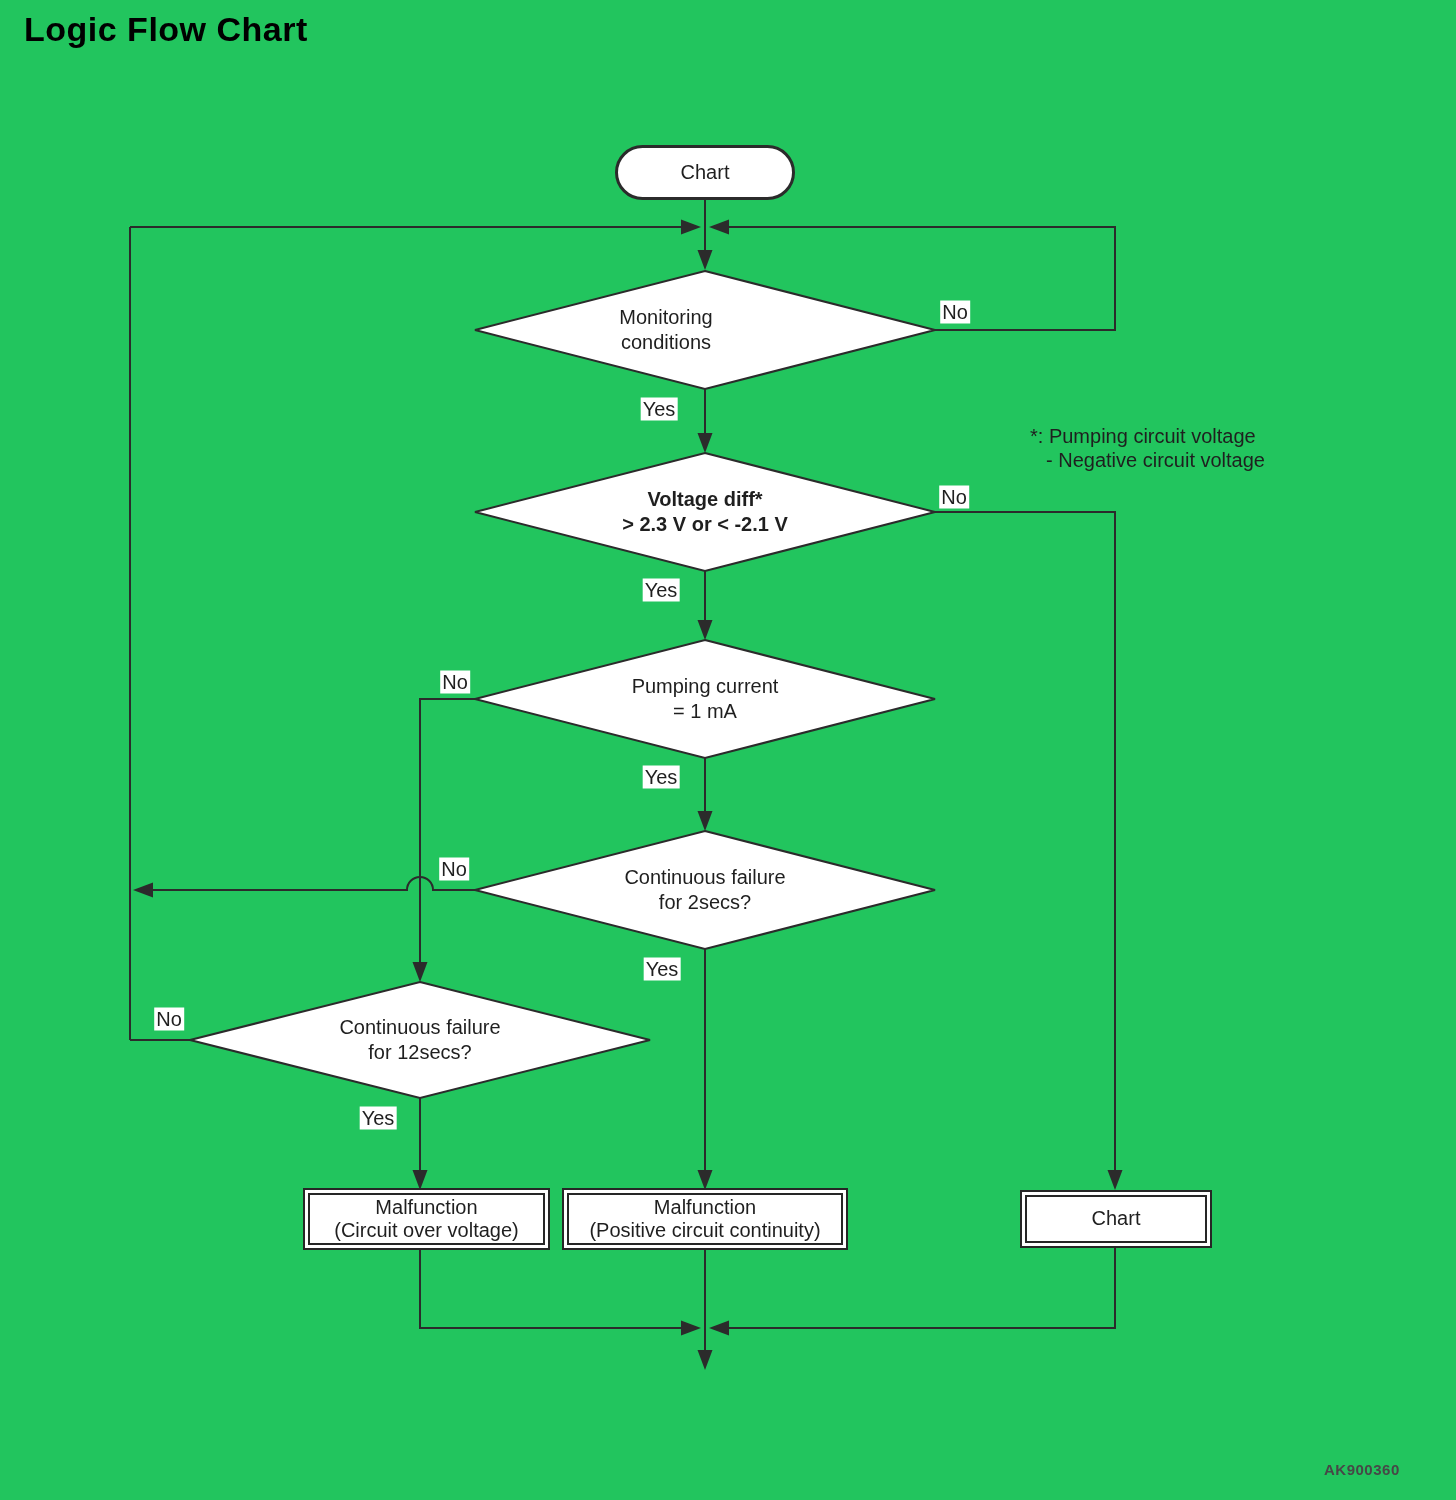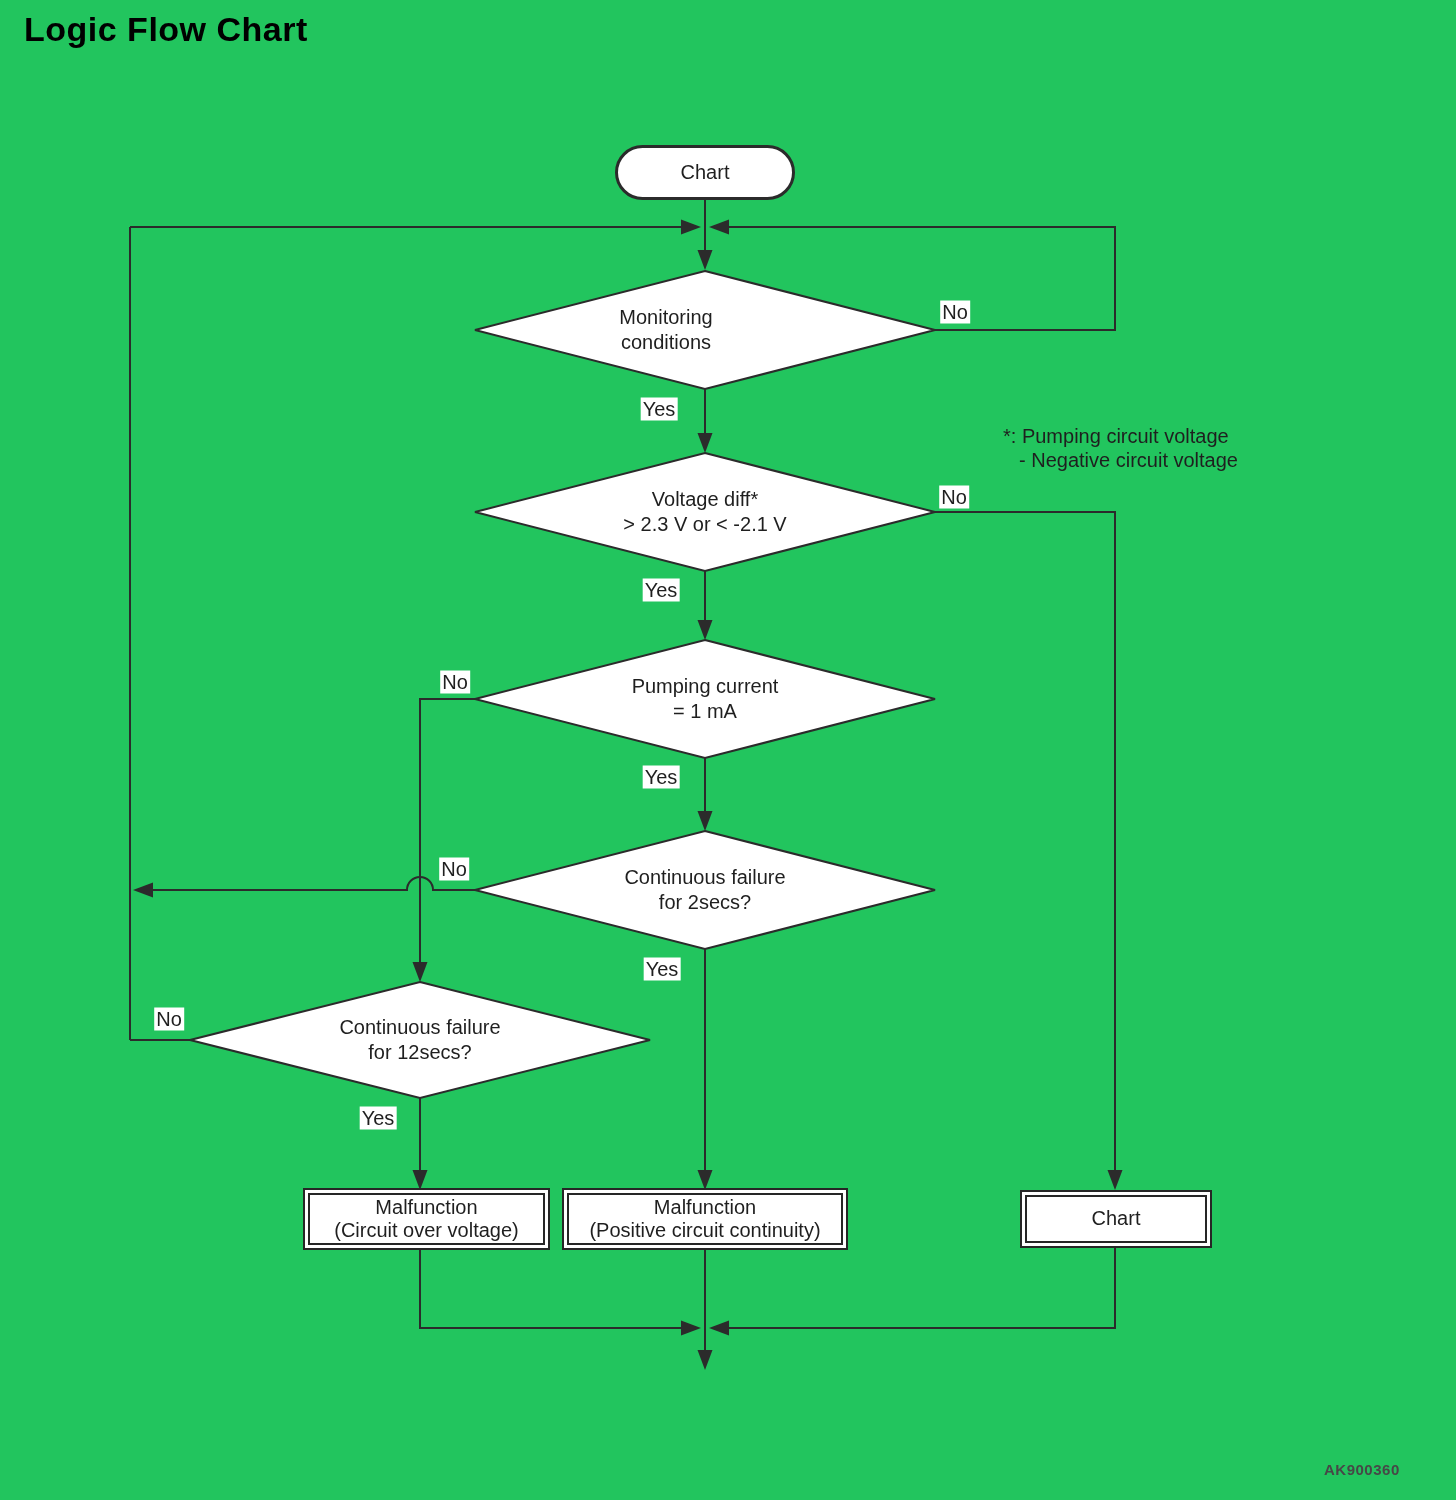--- a/index.html
+++ b/index.html
@@ -66,21 +66,21 @@
   .edge-label {
     position: absolute;
     transform: translate(-50%, -50%);
     font-size: 20px;
     color: #1f1f1f;
     background: #ffffff;
     padding: 0 2px;
   }
   .annotation {
     position: absolute;
-    left: 1003px;
+    left: 1030px;
     top: 424px;
     font-size: 20px;
     line-height: 1.22;
     color: #1f1f1f;
   }
   .annotation .line2 { padding-left: 16px; }
   .figure-code {
     position: absolute;
     left: 1324px;
     top: 1461px;
@@ -137,21 +137,21 @@
     <polygon class="diamond" points="705,831 935,890 705,949 475,890"></polygon>
     <polygon class="diamond" points="420,982 650,1040 420,1098 190,1040"></polygon>
   </svg>
 
   <div class="node terminator" style="left:615px; top:145px; width:180px; height:55px;">
     <span>Chart</span>
   </div>
 
   <div class="diamond-label" style="left:666px; top:330px;">Monitoring
 conditions</div>
-  <div class="diamond-label" style="left:705px; top:512px;">Voltage diff*
+  <div class="diamond-label" style="left:705px; top:512px;font-weight:bold;">Voltage diff*
 &gt; 2.3 V or &lt; -2.1 V</div>
   <div class="diamond-label" style="left:705px; top:699px;">Pumping current
 = 1 mA</div>
   <div class="diamond-label" style="left:705px; top:890px;">Continuous failure
 for 2secs?</div>
   <div class="diamond-label" style="left:420px; top:1040px;">Continuous failure
 for 12secs?</div>
 
   <div class="node process" style="left:303px; top:1188px; width:247px; height:62px;">
     <span>Malfunction

